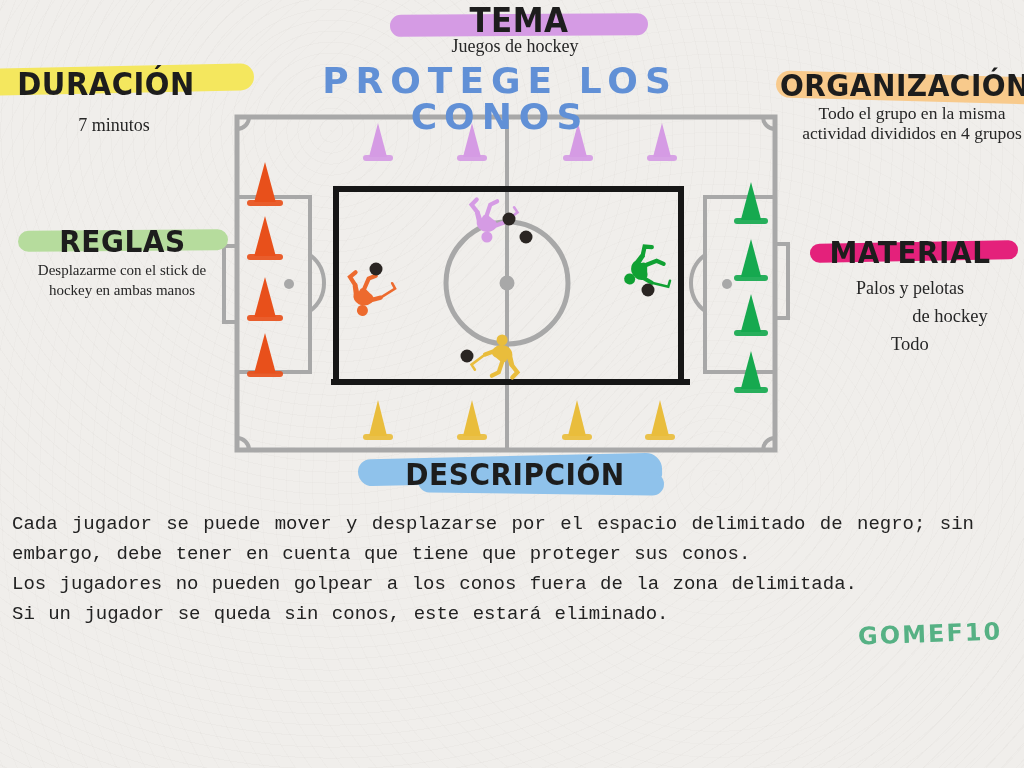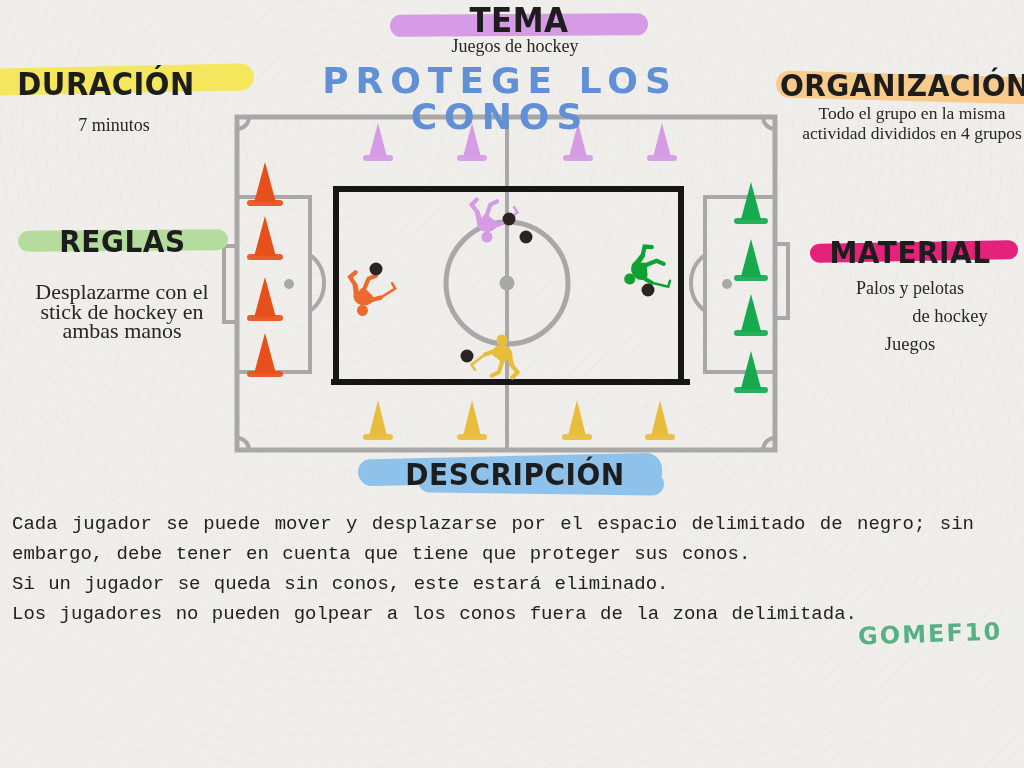--- a/index.html
+++ b/index.html
@@ -165,30 +165,30 @@
 
   <div class="txt serif" style="left:380px;top:36px;width:270px;font-size:18px;">Juegos de hockey</div>
 
   <div class="txt heading" style="left:0px;top:69px;width:212px;font-size:29px;">DURACIÓN</div>
   <div class="txt serif" style="left:0px;top:115px;width:212px;font-size:18px;margin-left:8px;">7 minutos</div>
 
   <div class="txt heading" style="left:780px;top:71px;width:244px;font-size:28px;">ORGANIZACIÓN</div>
   <div class="txt serif" style="left:792px;top:104px;width:240px;font-size:17.5px;line-height:19.5px;">Todo el grupo en la misma actividad divididos en 4 grupos</div>
 
   <div class="txt heading" style="left:15px;top:227px;width:215px;font-size:28px;">REGLAS</div>
-  <div class="txt serif" style="left:22px;top:261px;width:200px;font-size:22px;line-height:19.5px;margin-top:21px;">Desplazarme con el stick de hockey en ambas manos</div>
+  <div class="txt serif" style="left:22px;top:261px;width:200px;font-size:15px;line-height:19.5px;">Desplazarme con el stick de hockey en ambas manos</div>
 
   <div class="txt heading" style="left:800px;top:238px;width:220px;font-size:28px;">MATERIAL</div>
   <div class="txt serif" style="left:800px;top:278px;width:220px;font-size:18px;">Palos  y pelotas</div>
   <div class="txt serif" style="left:840px;top:306px;width:220px;font-size:18.5px;">de hockey</div>
-  <div class="txt serif" style="left:800px;top:334px;width:220px;font-size:18.5px;">Juegos</div>
+  <div class="txt serif" style="left:800px;top:334px;width:220px;font-size:18.5px;">Todo</div>
 
   <div class="txt heading" style="left:360px;top:460px;width:310px;font-size:28px;">DESCRIPCIÓN</div>
 
   <div class="desc-block">
     <p>Cada jugador se puede mover y desplazarse por el espacio delimitado de negro; sin embargo, debe tener en cuenta que tiene que proteger sus conos.</p>
+    <p>Los jugadores no pueden golpear a los conos fuera de la zona delimitada.</p>
     <p>Si un jugador se queda sin conos, este estará eliminado.</p>
-    <p>Los jugadores no pueden golpear a los conos fuera de la zona delimitada.</p>
   </div>
 
   <div class="txt signature" style="left:858px;top:620px;width:140px;color:#56b184;">GOMEF10</div>
 
 </div>
 
 </body></html>

